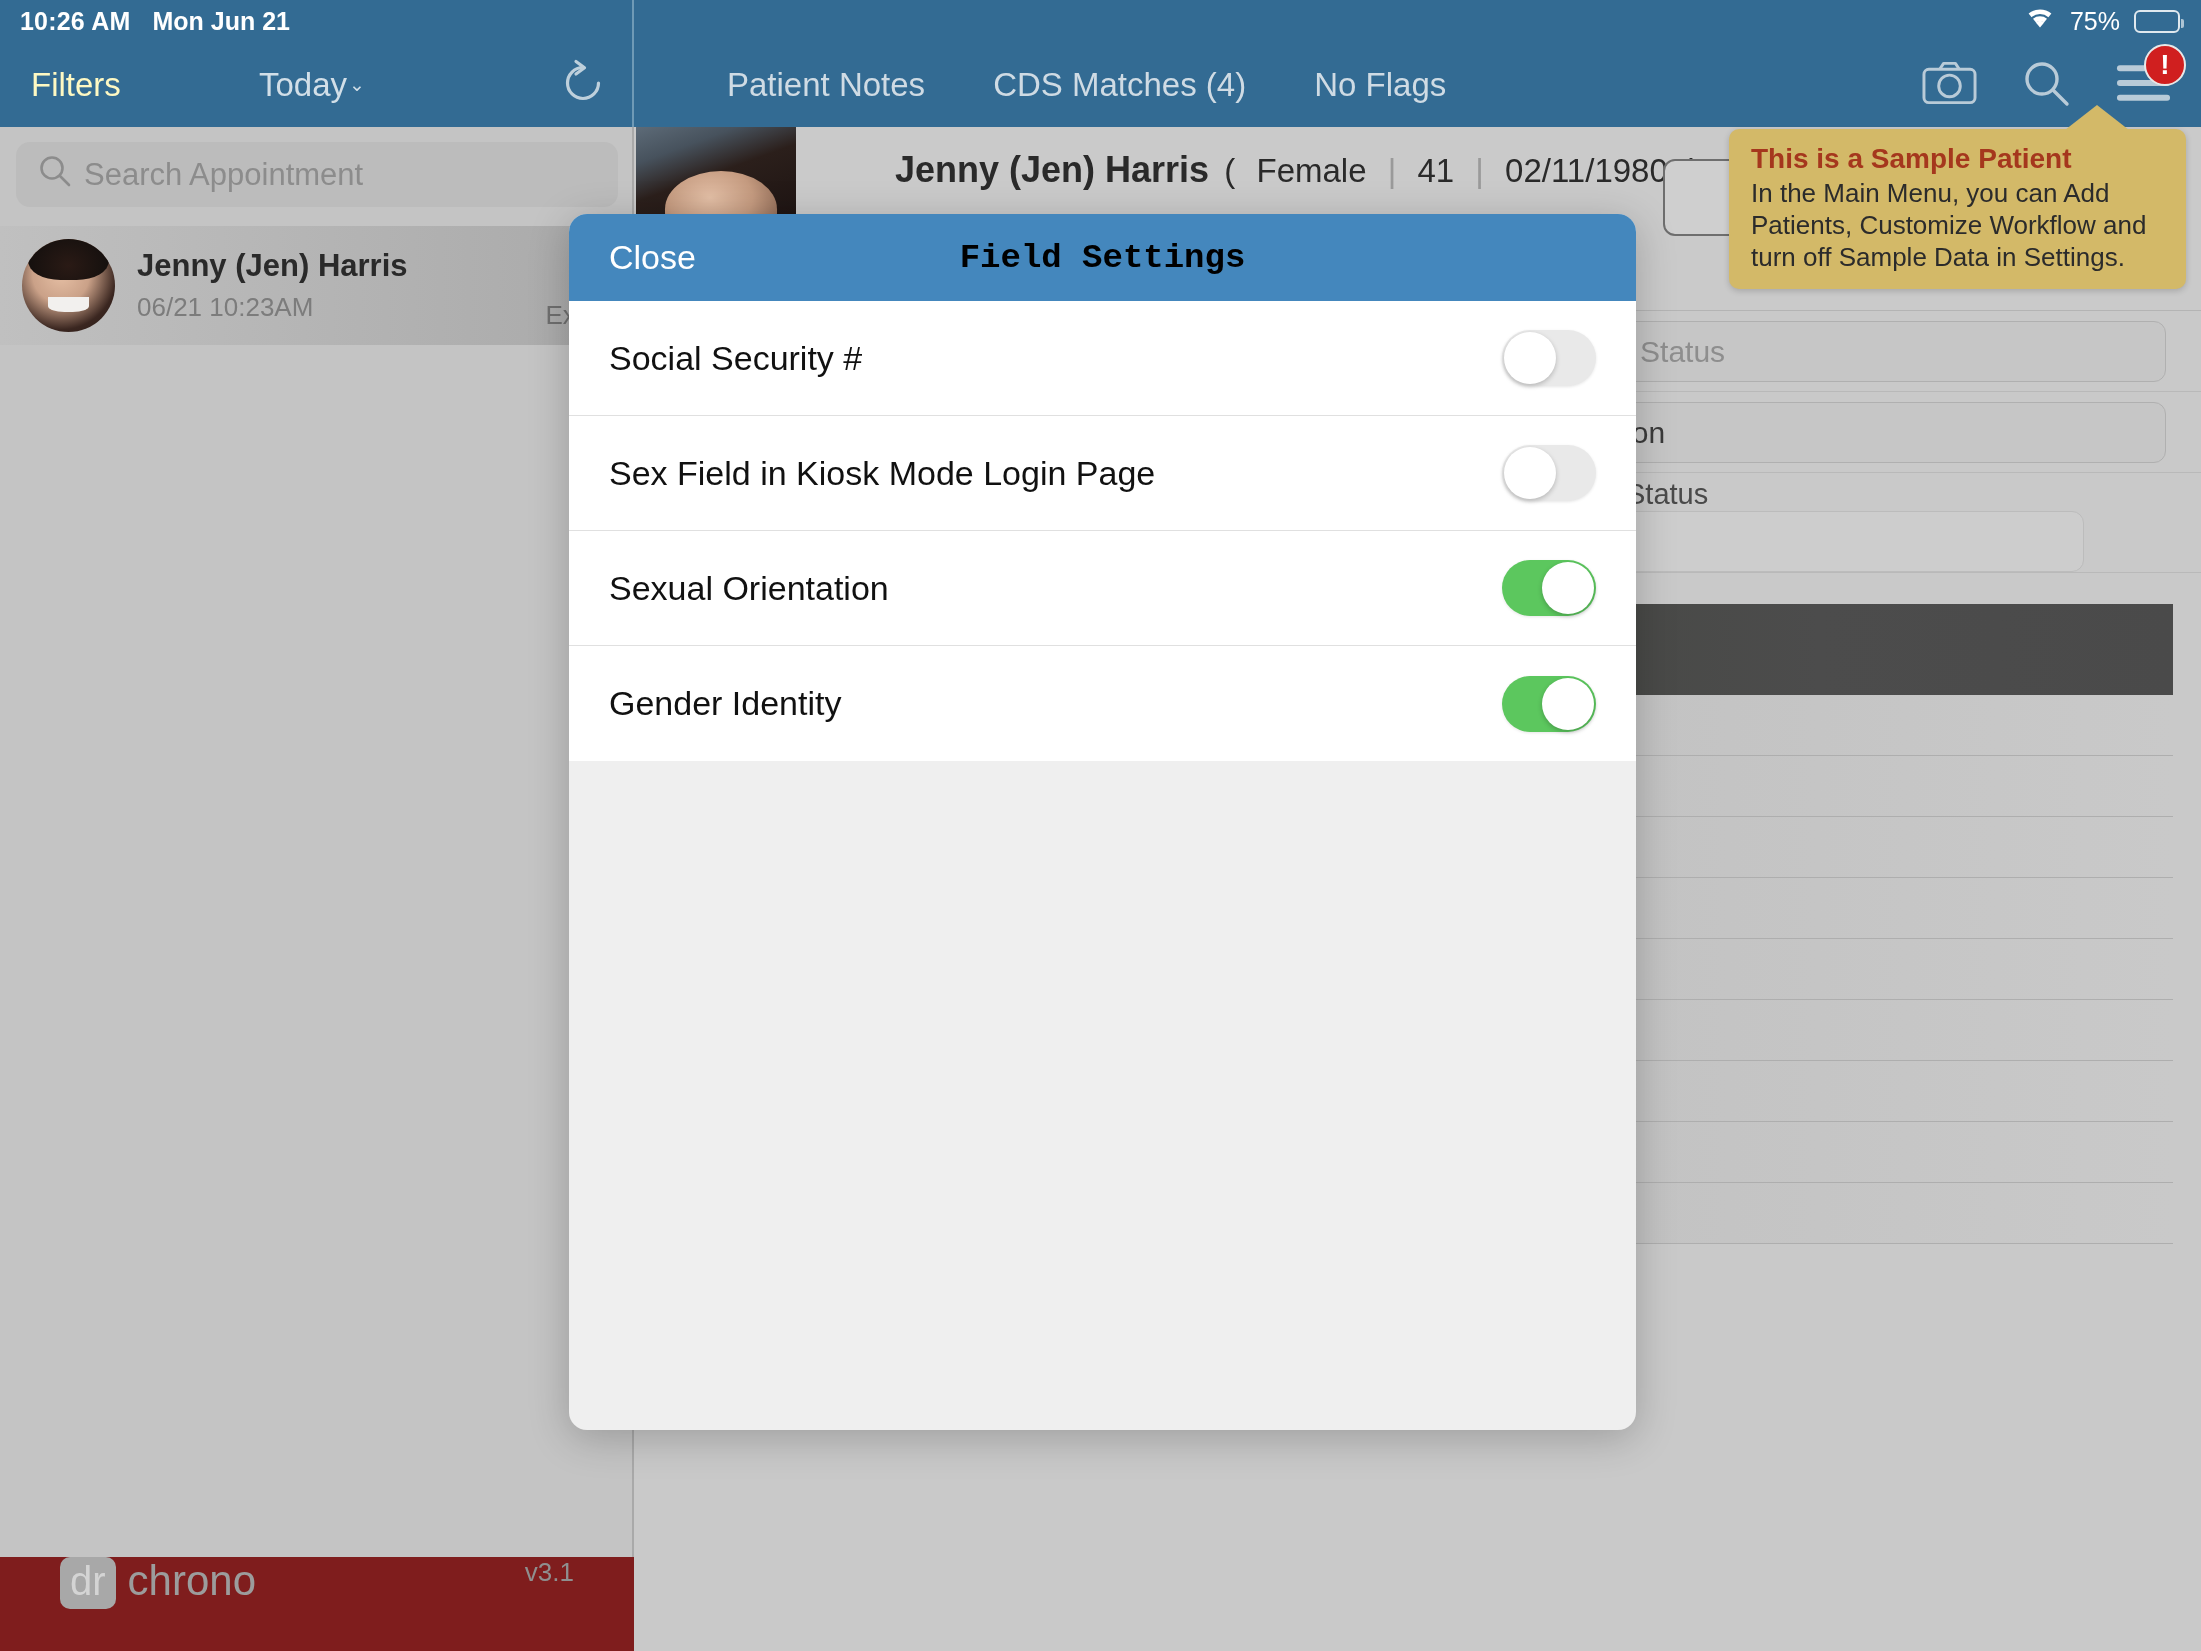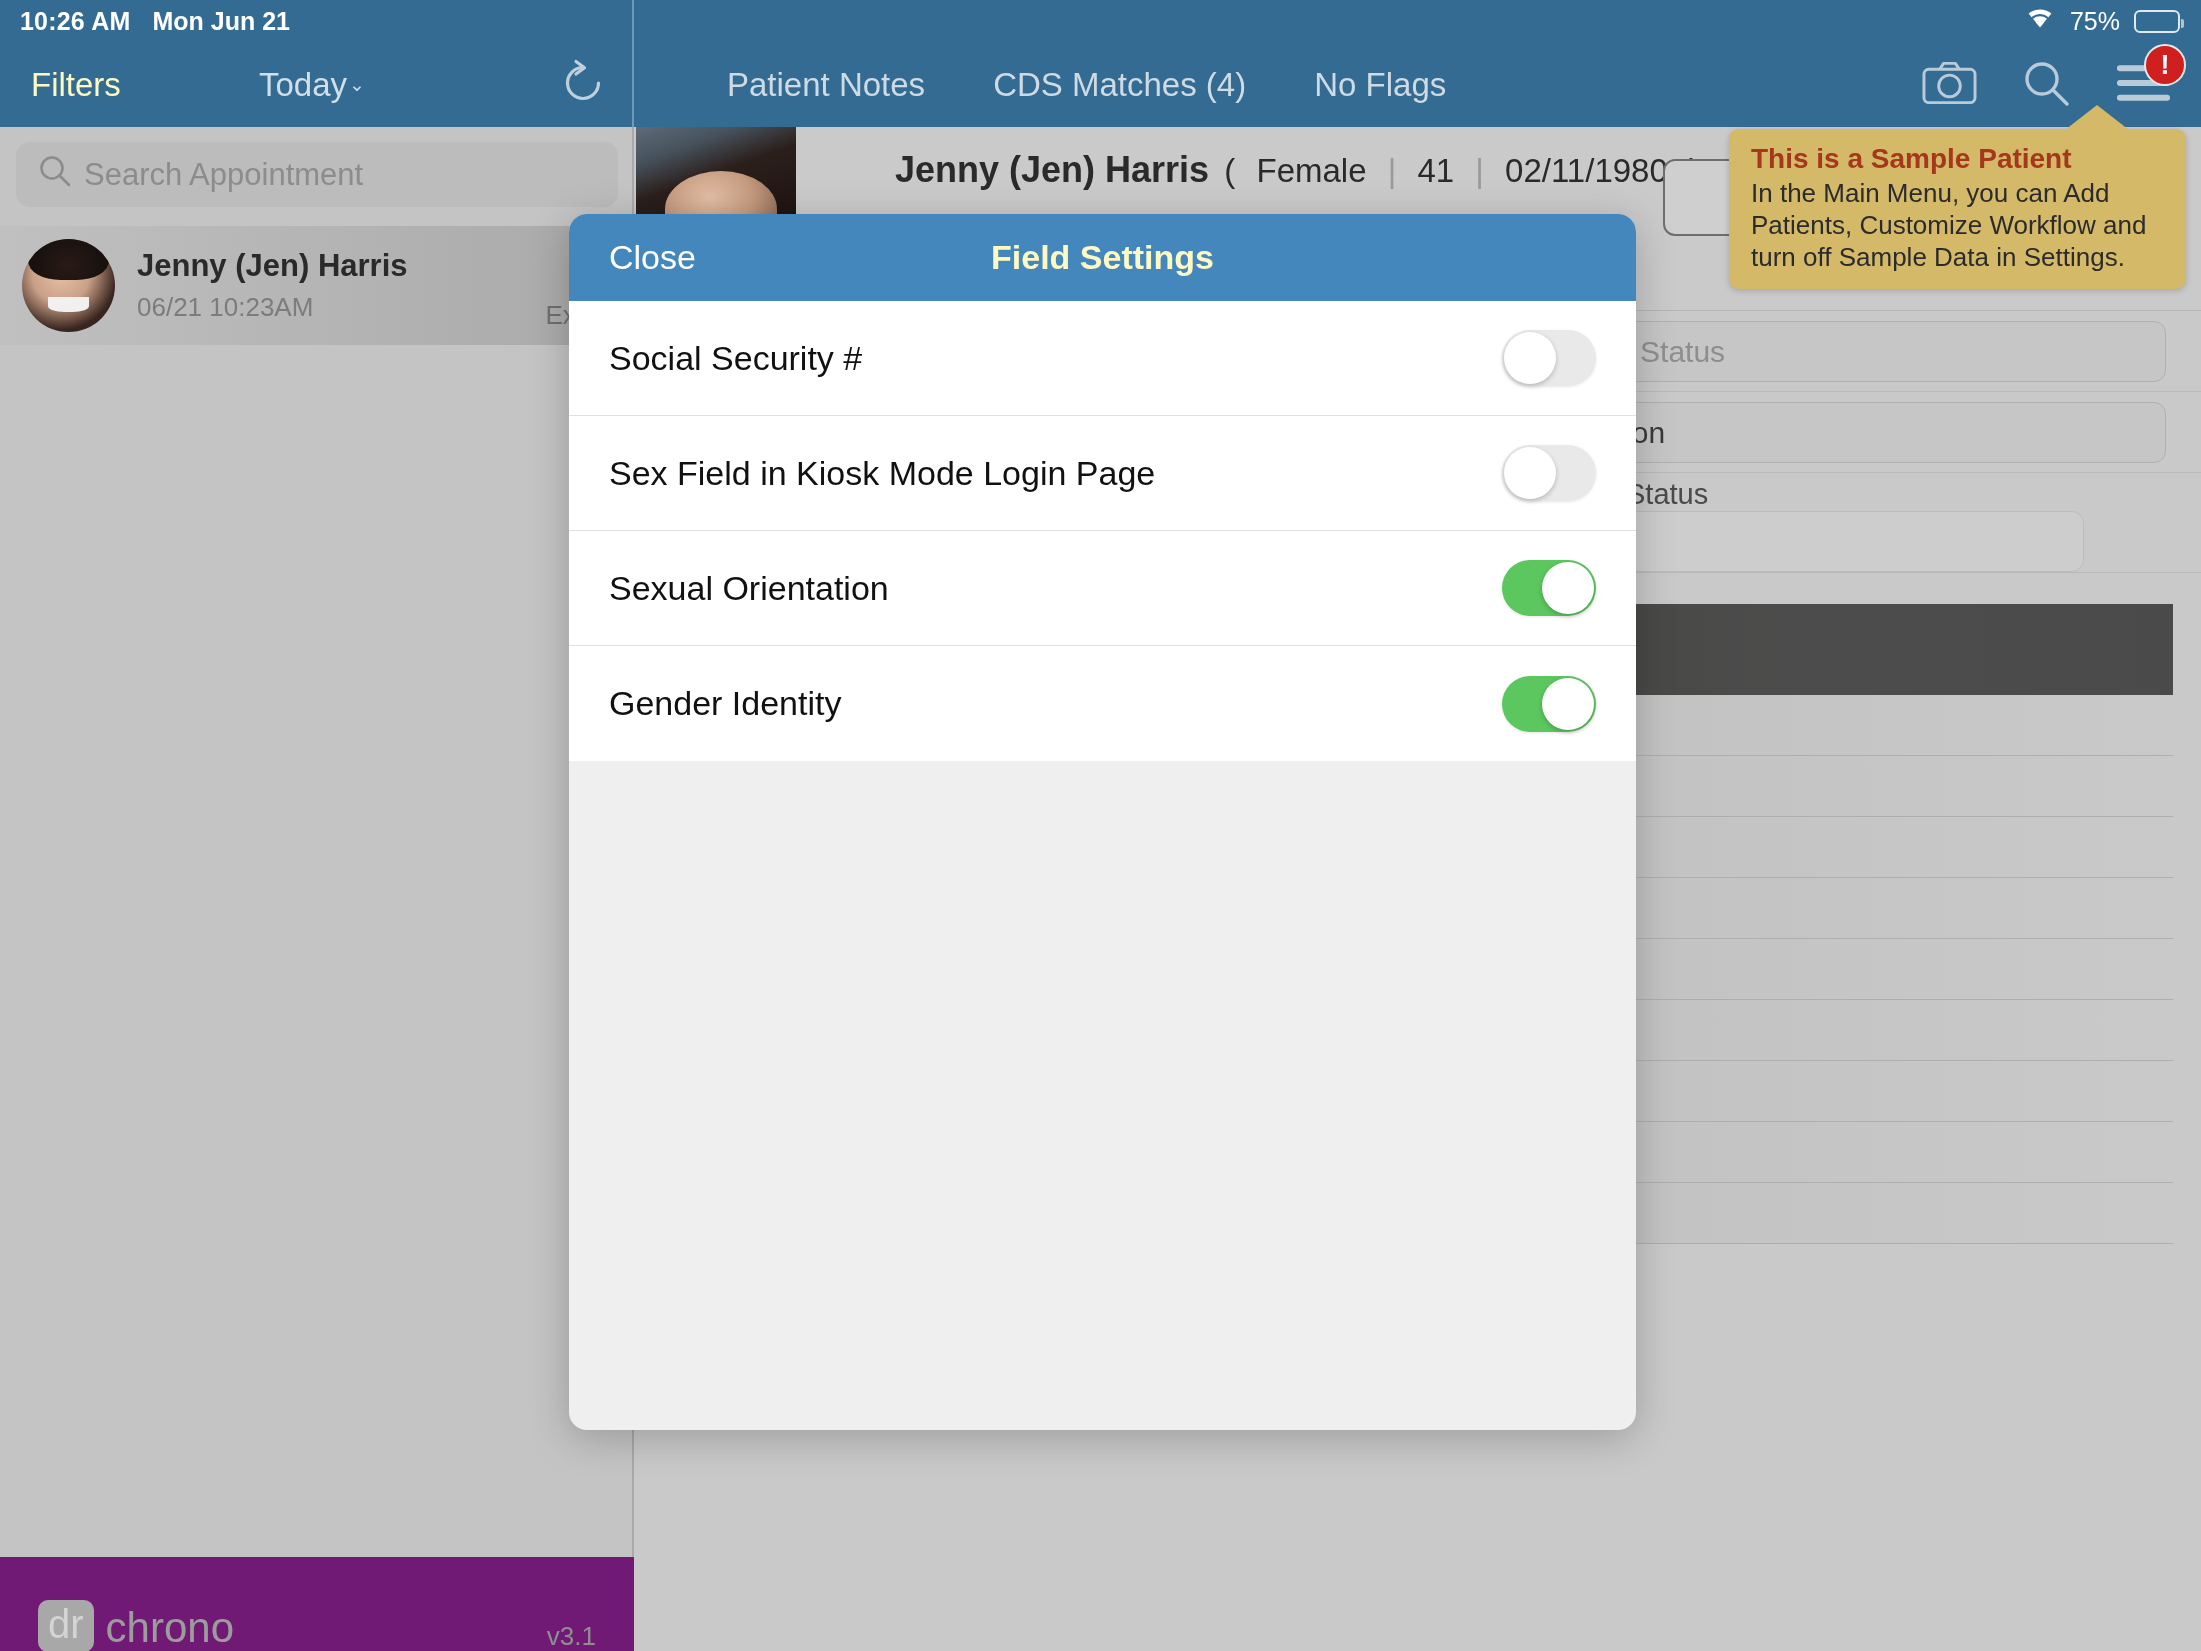--- a/index.html
+++ b/index.html
@@ -121,22 +121,22 @@
     content:""; position:absolute; left:28%; top:62%; width:44%; height:16%;
     background: #f2f0ee; border-radius: 0 0 40% 40%;
   }
   .appt-info { margin-left: 22px; flex: 1; }
   .appt-name { font-size: 31px; font-weight: bold; color: #2a2a2a; }
   .appt-time { font-size: 26px; color: #7c7c7c; margin-top: 8px; }
   .appt-type { font-size: 26px; color: #6f6f6f; align-self: flex-end; margin-bottom: 14px; }
 
   .brandbar {
     position: absolute; left: 0; bottom: 0; width: 634px; height: 95px;
-    display: flex; align-items: flex-end; padding: 0 38px;
-    background: #701a75;
+    display: flex; align-items: flex-start; padding: 0 60px;
+    background: #7f1d1d;
   }
   .brand-dr {
     background: #a8a8a8; color: #d4d4d4; font-size: 40px;
     border-radius: 10px; padding: 4px 10px 8px; line-height: 1; font-weight: 500;
   }
   .brand-chrono { color: #9c9c9c; font-size: 42px; margin-left: 12px; font-weight: 300; }
   .brand-ver { margin-left: auto; color: #8f8f8f; font-size: 26px; }
 
   
   .main {
@@ -229,22 +229,22 @@
     box-shadow: 0 8px 40px rgba(0,0,0,.22);
   }
   .modal-header {
     height: 87px; background: #4487bd;
     display: flex; align-items: center; position: relative;
   }
   .modal-close {
     position: absolute; left: 40px; color: #ffffff; font-size: 34px;
   }
   .modal-title {
-    width: 100%; text-align: center; color: #fef9c3;
-    font-size: 34px; font-weight: bold;
+    width: 100%; text-align: center; color: #000000;
+    font-size: 34px; font-weight: bold; font-family: Liberation Mono, monospace;
   }
   .modal-list { background: #ffffff; }
   .modal-row {
     height: 115px; display: flex; align-items: center;
     padding: 0 40px 0 40px;
     border-bottom: 1px solid #e0e0e0;
     background: #ffffff;
   }
   .modal-row:last-child { border-bottom: none; }
   .modal-row-label { font-size: 34px; color: #111; flex: 1; }

